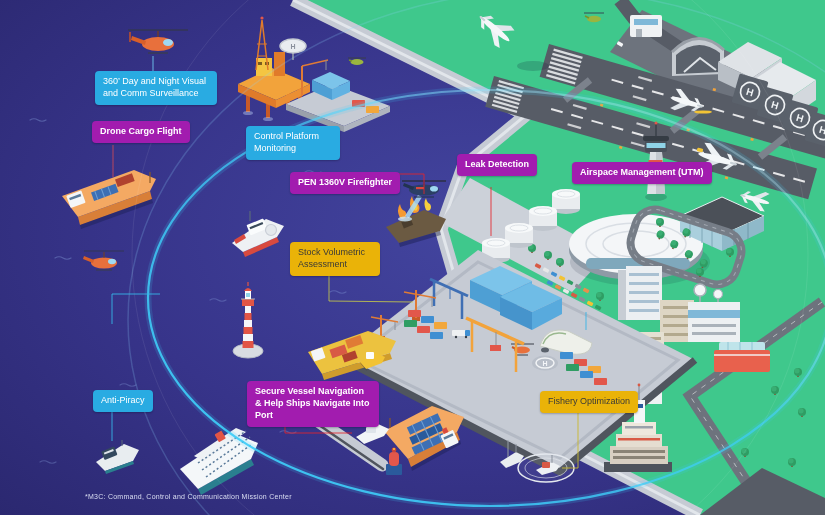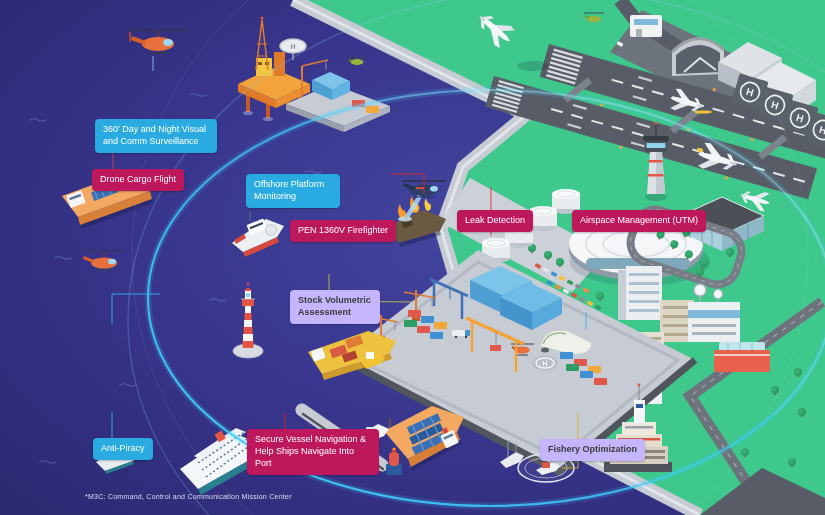--- a/index.html
+++ b/index.html
@@ -1,25 +1,25 @@
 <!DOCTYPE html>
 <html><head>
 <meta charset="utf-8">
 <style>
   html,body{margin:0;padding:0;background:#1c1a4a;}
   .stage{position:relative;width:825px;height:515px;overflow:hidden;
          font-family:"Liberation Sans",sans-serif;background:#2e2b75;}
   .stage svg{position:absolute;left:0;top:0;z-index:1;}
   .callout{position:absolute;z-index:3;color:#fff;font-size:9px;line-height:1.32;
            padding:5px 8px;border-radius:4px;white-space:nowrap;
-           box-shadow:0 1px 2px rgba(0,0,20,.25);margin-top:48px;}
+           box-shadow:0 1px 2px rgba(0,0,20,.25);}
   .wrap{white-space:normal;}
   .t-blue{background:#29abe2;}
-  .t-red{background:#be185d;}
-  .t-yellow{background:#c4b5fd;color:#3a3a38;font-weight:bold;}
+  .t-red{background:#a21caf;font-weight:bold;}
+  .t-yellow{background:#eab308;color:#3a3a38;}
   .t-center{text-align:center;}
   .footnote{position:absolute;left:85px;top:493px;z-index:3;font-size:7px;
             letter-spacing:.25px;color:#dbdff3;}
 </style>
 </head>
 <body>
 
 <div class="stage">
 
 <svg width="825" height="515" viewBox="0 0 825 515">
@@ -648,23 +648,23 @@
     <path d="M586,312 L586,330" stroke="rgba(53,181,232,.9)"></path>
     <path d="M160,294 L112,294 L112,324" stroke="rgba(53,181,232,.9)"></path>
     <path d="M112,412 L112,441" stroke="rgba(53,181,232,.9)"></path>
     <path d="M285,413 L285,433 L352,433" stroke="rgba(229,37,43,.85)"></path>
     <path d="M578,413 L578,468 L562,468" stroke="rgba(201,184,47,.9)"></path>
   </g>
 </svg>
 
 <div class="callout t-blue wrap" style="left:95px;top:71px;width:106px">360’ Day and Night Visual and Comm Surveillance</div>
 <div class="callout t-red" style="left:92px;top:121px">Drone Cargo Flight</div>
-<div class="callout t-blue wrap" style="left:246px;top:126px;width:78px">Offshore Platform Monitoring</div>
+<div class="callout t-blue wrap" style="left:246px;top:126px;width:78px">Control Platform Monitoring</div>
 <div class="callout t-red" style="left:290px;top:172px">PEN 1360V Firefighter</div>
-<div class="callout t-red" style="left:457px;top:162px">Leak Detection</div>
+<div class="callout t-red" style="left:457px;top:154px">Leak Detection</div>
 <div class="callout t-red" style="left:572px;top:162px">Airspace Management (UTM)</div>
 <div class="callout t-yellow wrap" style="left:290px;top:242px;width:74px">Stock Volumetric Assessment</div>
 <div class="callout t-blue" style="left:93px;top:390px">Anti-Piracy</div>
 <div class="callout t-red wrap" style="left:247px;top:381px;width:116px">Secure Vessel Navigation &amp; Help Ships Navigate Into Port</div>
 <div class="callout t-yellow" style="left:540px;top:391px">Fishery Optimization</div>
 
 <div class="footnote">*M3C: Command, Control and Communication Mission Center</div>
 
 </div>
 

